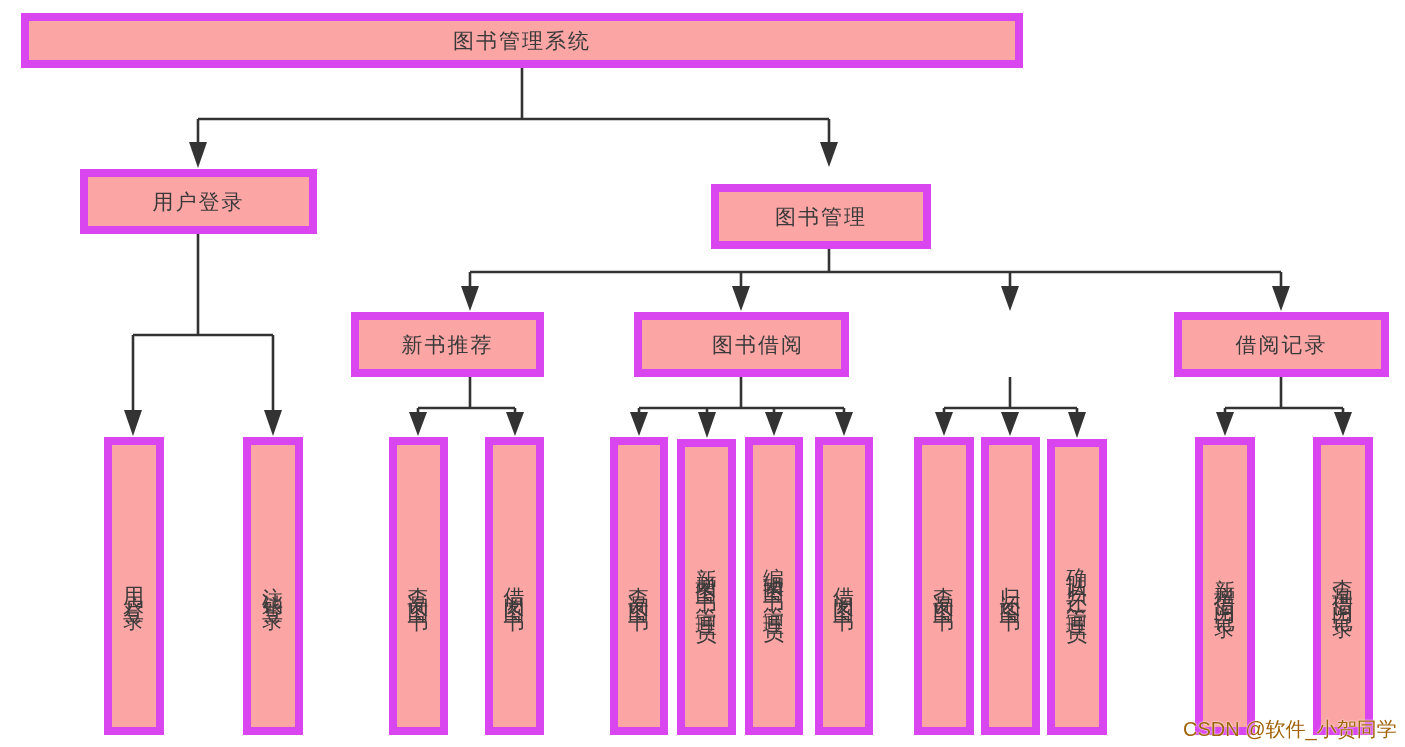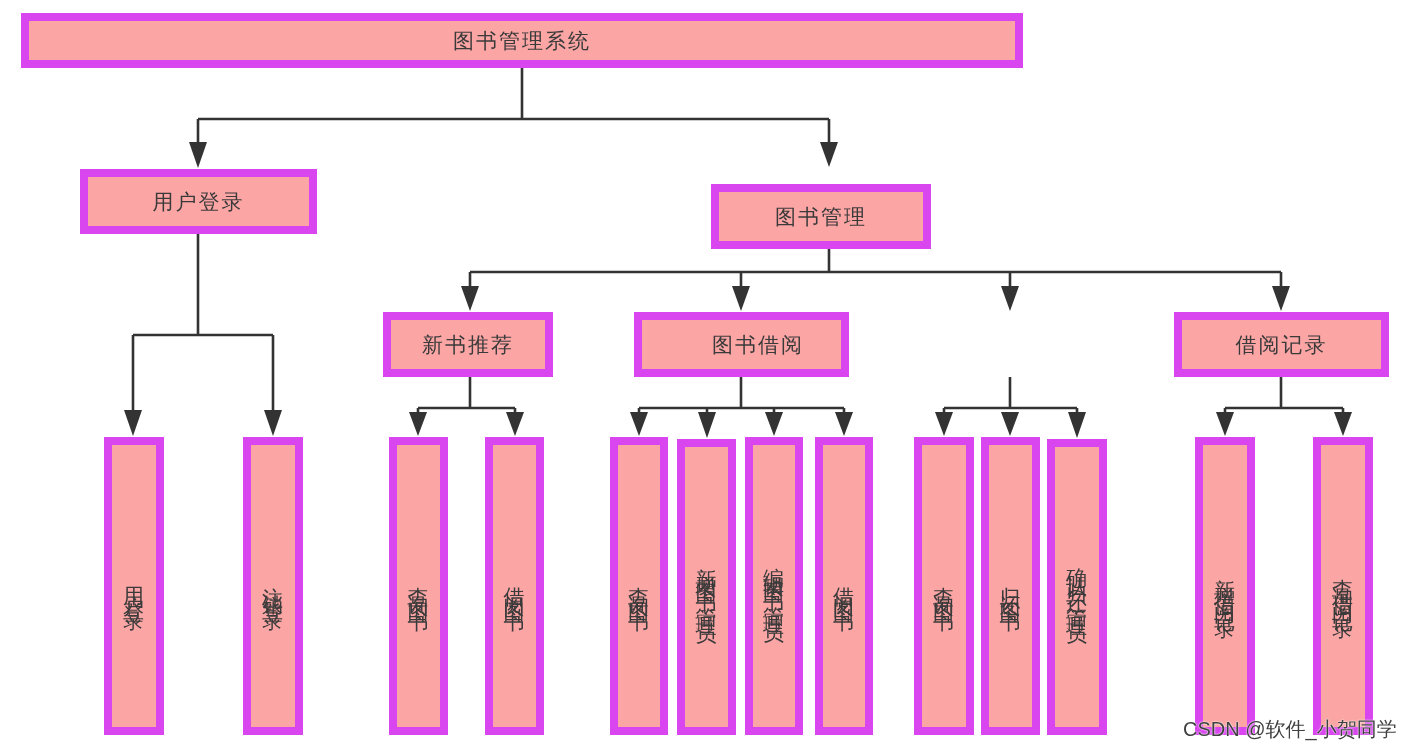--- a/index.html
+++ b/index.html
@@ -29,21 +29,21 @@
     font-size: 21px;
     letter-spacing: 8px;
     line-height: 1;
     white-space: nowrap;
   }
   .watermark {
     position: absolute;
     left: 1183px;
     top: 716px;
     font-size: 20px;
-    color: #404040;
+    color: #a16207;
     text-shadow: 0 0 2px #ffffff, 0 0 1px #ffffff;
     white-space: nowrap;
   }
 </style>
 </head>
 <body>
 
 <div class="canvas">
 
   <svg class="wires" width="1405" height="747" viewBox="0 0 1405 747">
@@ -100,21 +100,21 @@
     <span>图书管理系统</span>
   </div>
 
   <div class="node h-node" style="left:80px; top:169px; width:237px; height:65px;">
     <span>用户登录</span>
   </div>
   <div class="node h-node" style="left:711px; top:168px; width:220px; height:65px;margin-top:16px;">
     <span>图书管理</span>
   </div>
 
-  <div class="node h-node" style="left:383px; top:312px; width:170px; height:65px;">
+  <div class="node h-node" style="left:351px; top:312px; width:193px; height:65px;">
     <span>新书推荐</span>
   </div>
   <div class="node h-node" style="left:634px; top:312px; width:215px; height:65px;padding-left:33px;">
     <span>图书借阅</span>
   </div>
   <div class="node h-node" style="left:1174px; top:312px; width:215px; height:65px;">
     <span>借阅记录</span>
   </div>
 
   <div class="node v-node" style="left:104px; top:437px; width:60px; height:298px;">

